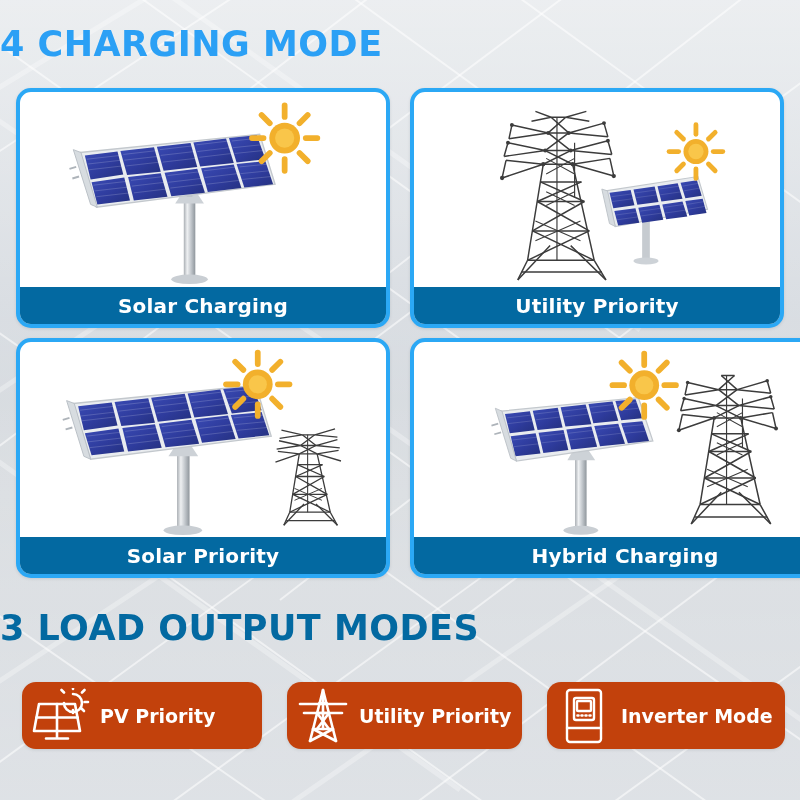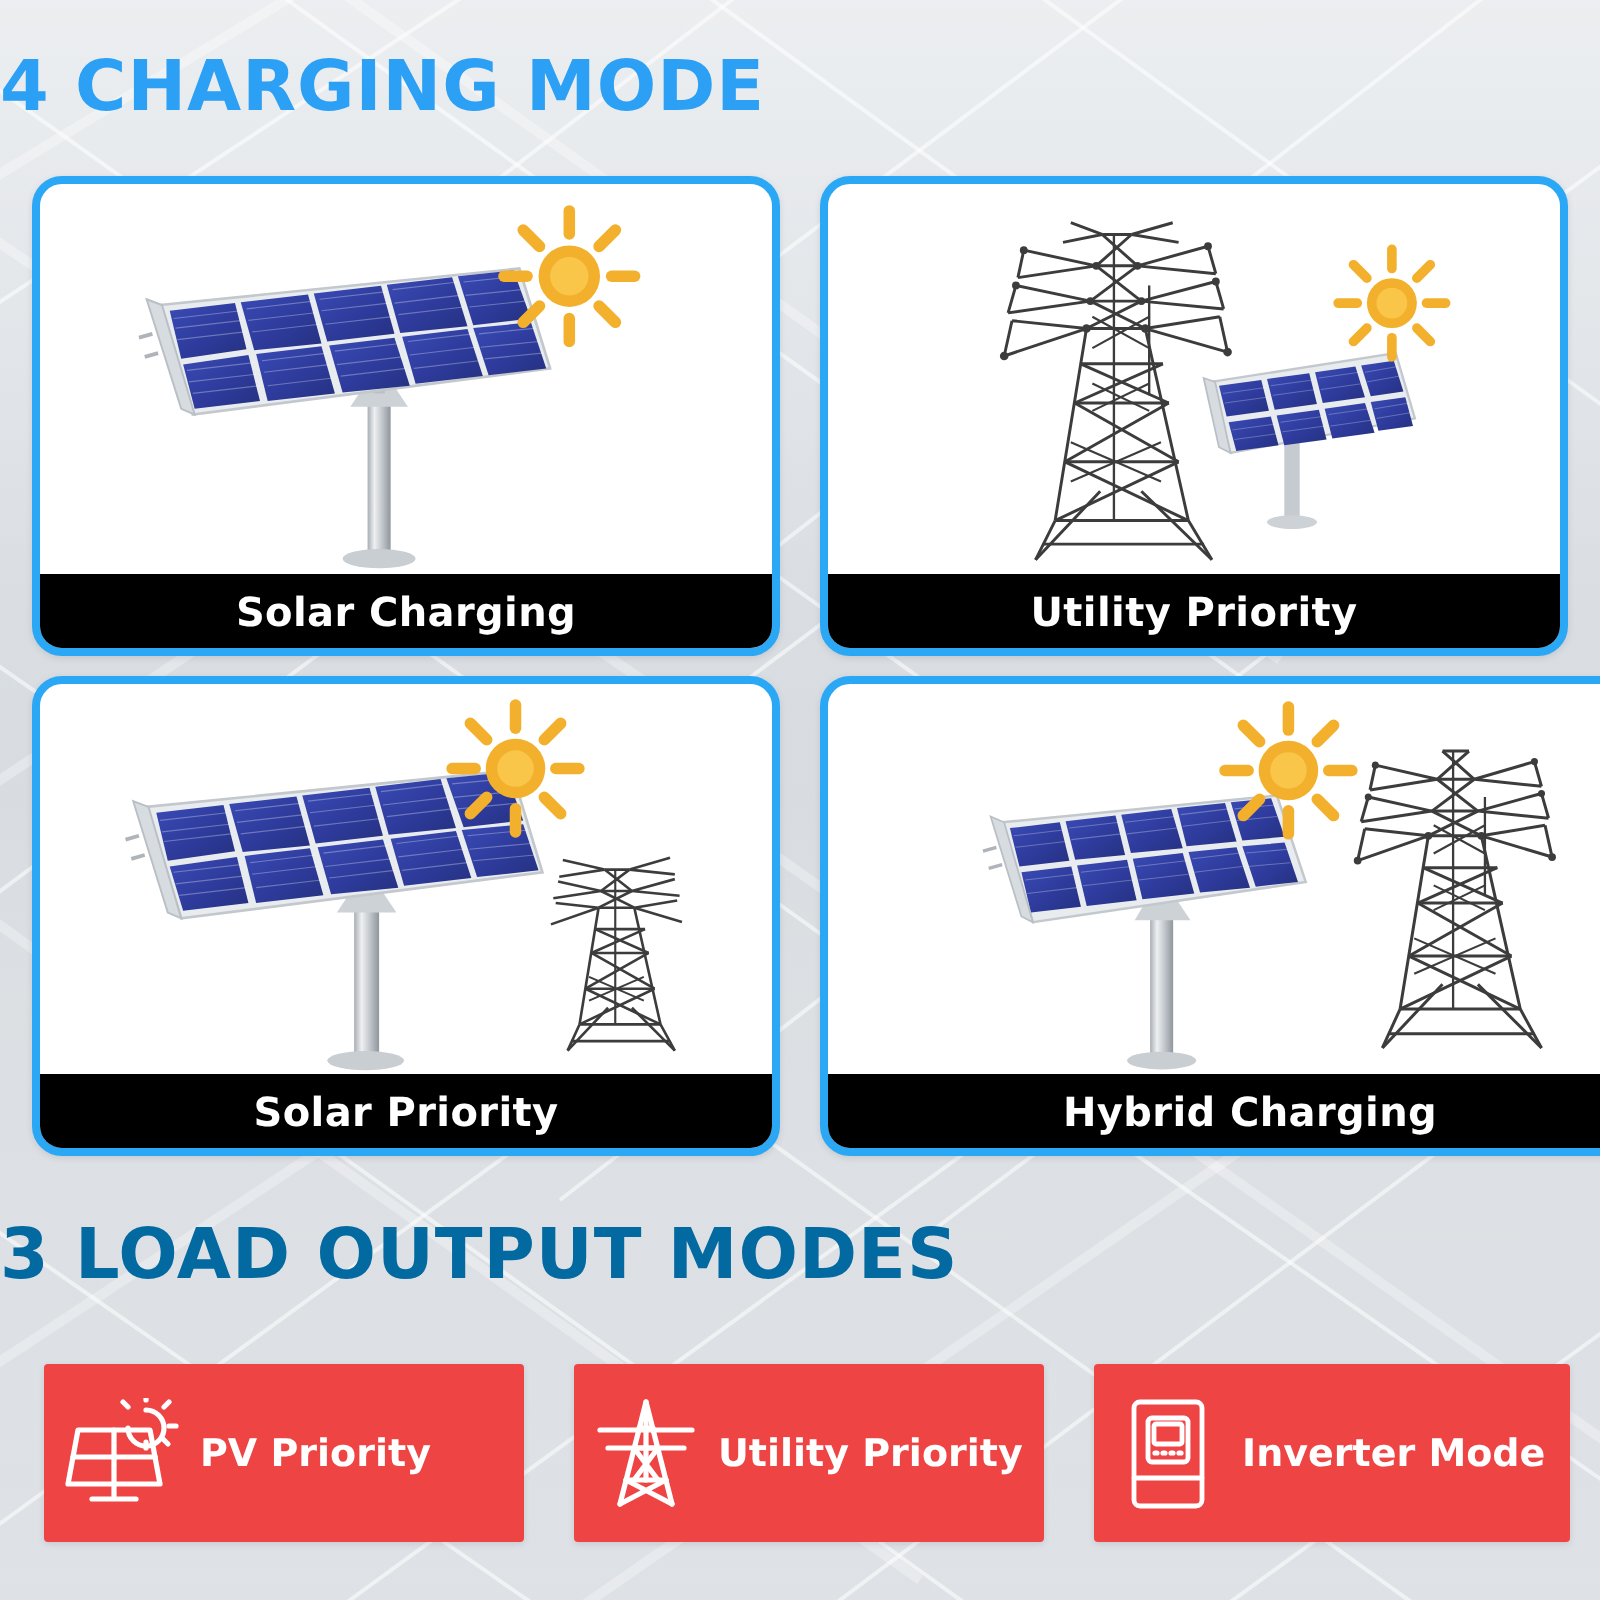--- a/index.html
+++ b/index.html
@@ -34,30 +34,30 @@
     border-radius:15px;
     background:#ffffff;
     box-sizing:border-box;
     overflow:hidden;
     box-shadow:0 1px 3px rgba(90,100,110,.18);
   }
   .card-art{position:absolute;left:0;top:0;right:0;bottom:37px;}
   .card-art svg{position:absolute;left:0;top:0;width:100%;height:100%;}
   .card-footer{
     position:absolute;left:0;right:0;bottom:0;height:37px;
-    background:#000000;
+    background:#0369a1;
     display:flex;align-items:center;justify-content:center;
     color:#fff;font-size:20px;font-weight:bold;letter-spacing:.2px;
     font-family:"DejaVu Sans","Liberation Sans",sans-serif;
   }
 
   
   .pill{
-    position:absolute;top:682px;height:89px;
-    background:#ef4444;border-radius:2px;
+    position:absolute;top:682px;height:67px;
+    background:#c2410c;border-radius:14px;
     display:flex;align-items:center;
     box-shadow:0 1px 3px rgba(90,100,110,.18);
   }
   .pill .pico{flex:0 0 auto;display:flex;align-items:center;justify-content:center;}
   .pill .plabel{
     color:#ffffff;font-size:19px;font-weight:bold;
     font-family:"DejaVu Sans","Liberation Sans",sans-serif;
     white-space:nowrap;
   }
 </style>

